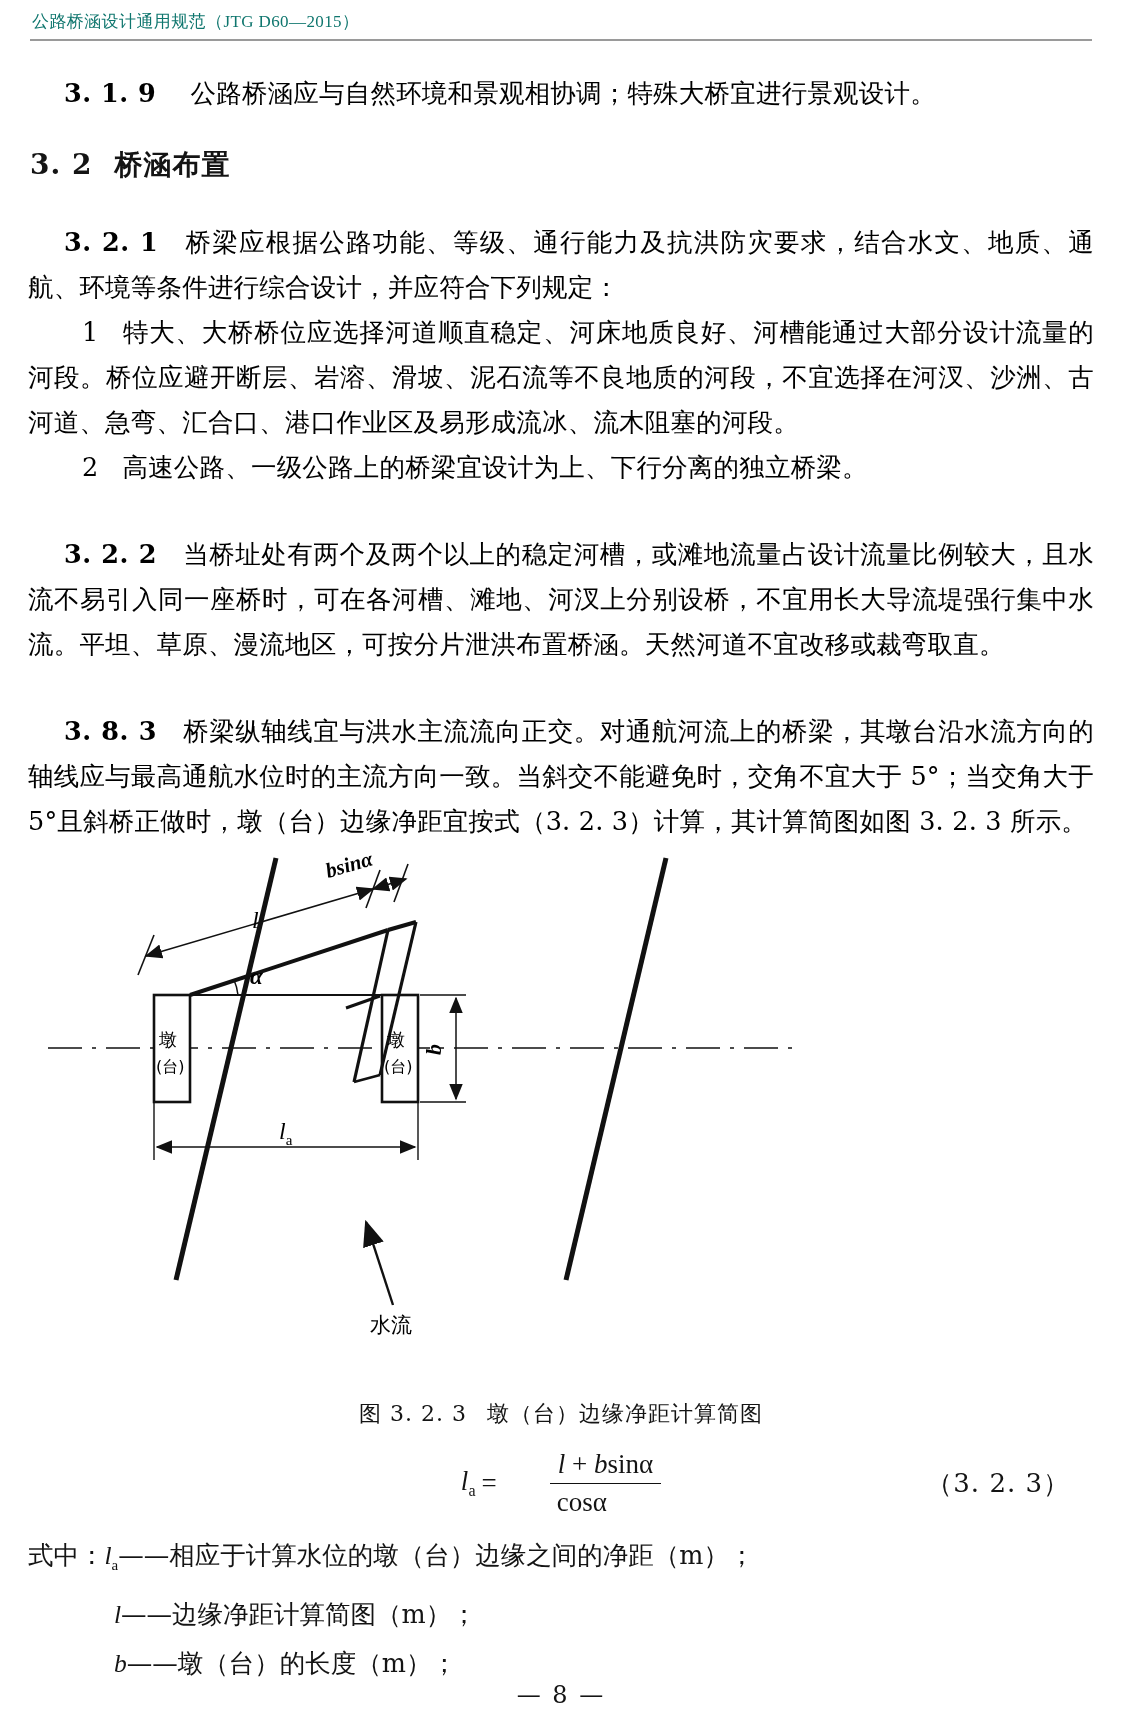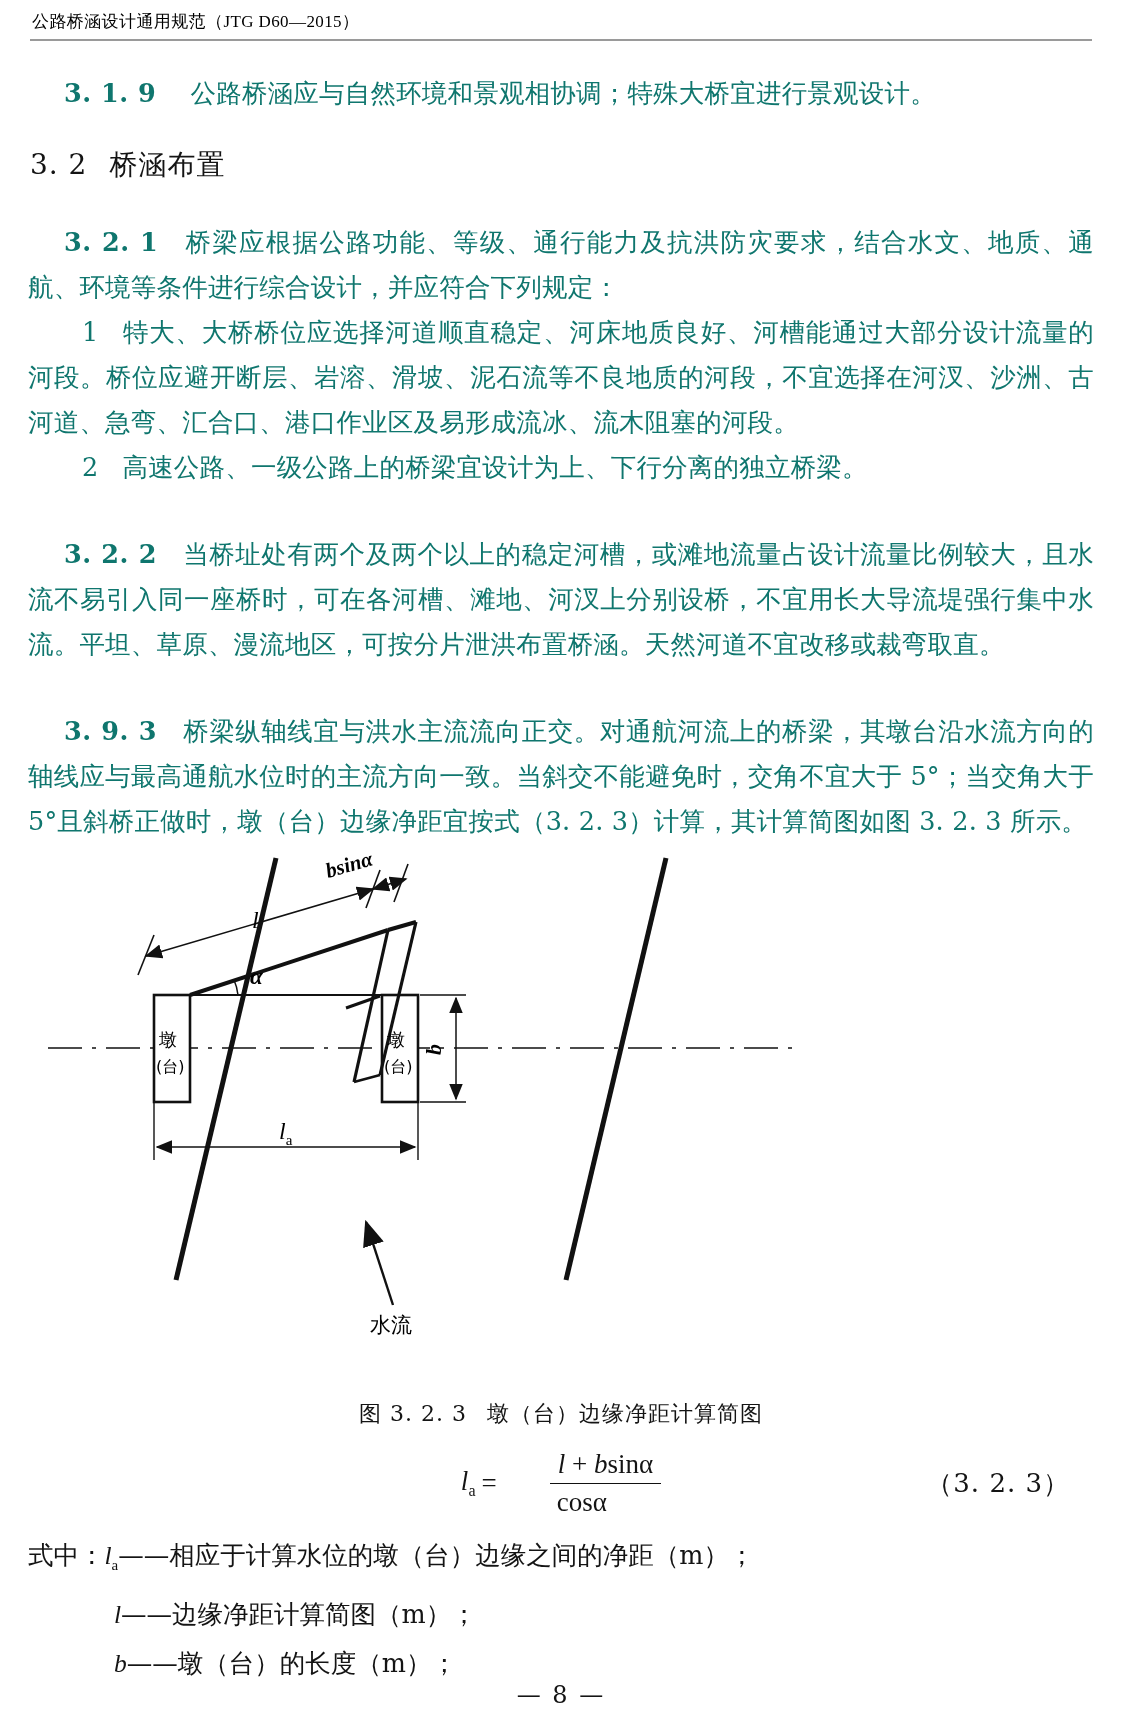--- a/index.html
+++ b/index.html
@@ -22,47 +22,47 @@
     height: 1725px;
     box-sizing: border-box;
     padding: 0 28px;
   }
 
   
   .runhead {
     font-family: "Liberation Serif", "DejaVu Serif", serif;
     font-size: 17px;
     letter-spacing: 0.4px;
-    color: #000000;
+    color: #0f766e;
     padding: 10px 4px 6px 4px;
   }
   .runhead-rule {
     border-bottom: 2px solid #9a9a9a;
     margin: 0 2px 0 2px;
   }
 
   
   .body-block {
     font-size: 25.5px;
     line-height: 45px;
     letter-spacing: 0.2px;
     text-align: justify;
     text-justify: inter-ideograph;
-    color: #0f766e;
+    color: #000000;
   }
   .clause-num {
     font-weight: bold;
     letter-spacing: 0.5px;
   }
   .gap-md { height: 30px; }
   .gap-lg { height: 42px; }
 
   .sec-head {
     font-size: 28px;
-    font-weight: normal;
+    font-weight: bold;
     letter-spacing: 1px;
     margin: 30px 0 6px 0;
     padding-left: 2px;
   }
   .sec-head .sh-num { margin-right: 22px; }
   .list-item { text-indent: 54px; }
   .list-item .li-num { margin-right: 24px; }
 
   .p-3119 { padding-left: 36px; }
 
@@ -178,21 +178,21 @@
 
   <div class="gap-lg"></div>
 
   <div class="body-block">
     <span style="display:inline-block;width:36px"></span><span class="clause-num">3. 2. 2</span><span style="display:inline-block;width:26px"></span><span>当桥址处有两个及两个以上的稳定河槽，或滩地流量占设计流量比例较大，且水流不易引入同一座桥时，可在各河槽、滩地、河汊上分别设桥，不宜用长大导流堤强行集中水流。平坦、草原、漫流地区，可按分片泄洪布置桥涵。天然河道不宜改移或裁弯取直。</span>
   </div>
 
   <div class="gap-lg"></div>
 
   <div class="body-block">
-    <span style="display:inline-block;width:36px"></span><span class="clause-num">3. 9. 3</span><span style="display:inline-block;width:26px"></span><span>桥梁纵轴线宜与洪水主流流向正交。对通航河流上的桥梁，其墩台沿水流方向的轴线应与最高通航水位时的主流方向一致。当斜交不能避免时，交角不宜大于 5°；当交角大于 5°且斜桥正做时，墩（台）边缘净距宜按式（3. 2. 3）计算，其计算简图如图 3. 2. 3 所示。</span>
+    <span style="display:inline-block;width:36px"></span><span class="clause-num">3. 8. 3</span><span style="display:inline-block;width:26px"></span><span>桥梁纵轴线宜与洪水主流流向正交。对通航河流上的桥梁，其墩台沿水流方向的轴线应与最高通航水位时的主流方向一致。当斜交不能避免时，交角不宜大于 5°；当交角大于 5°且斜桥正做时，墩（台）边缘净距宜按式（3. 2. 3）计算，其计算简图如图 3. 2. 3 所示。</span>
   </div>
 
   <div class="figure-wrap">
     <svg width="1066" height="545" viewBox="0 0 1066 545">
 
       <line x1="248" y1="8" x2="148" y2="430" stroke="#111" stroke-width="5"></line>
       <line x1="638" y1="8" x2="538" y2="430" stroke="#111" stroke-width="5"></line>
 
       <line x1="20" y1="198" x2="770" y2="198" stroke="#111" stroke-width="1.6" stroke-dasharray="34,10,4,10"></line>
 

